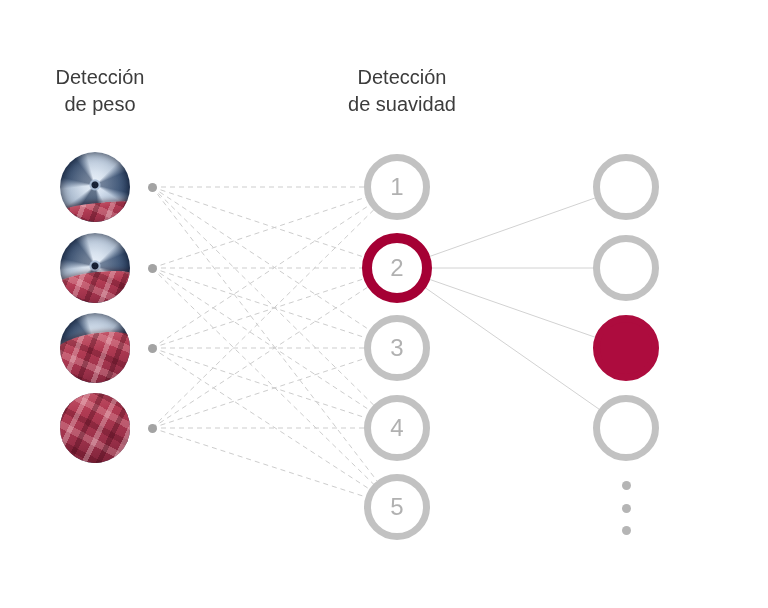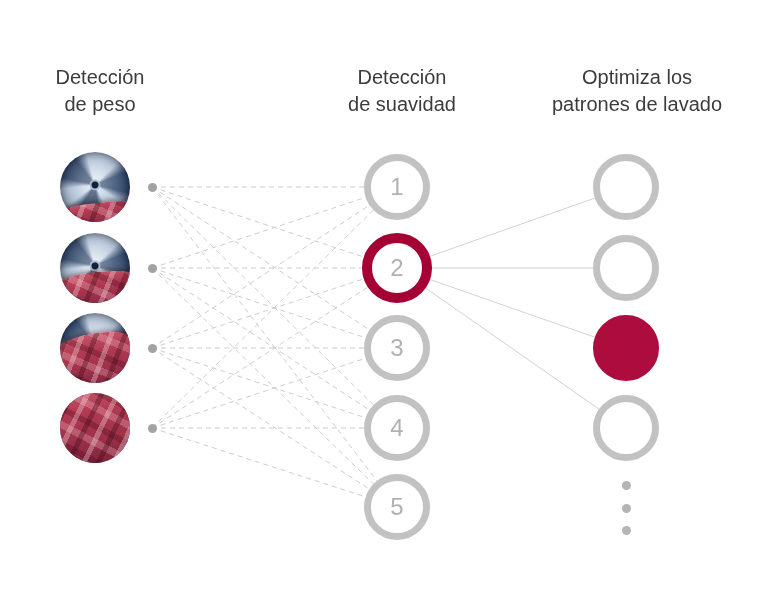--- a/index.html
+++ b/index.html
@@ -68,22 +68,20 @@
 </style>
 </head>
 <body>
 
 <div class="stage">
 
   <div class="col-header input">Detección
 de peso</div>
   <div class="col-header hidden">Detección
 de suavidad</div>
-  <div class="col-header output">Optimiza los
-patrones de lavado</div>
 
   <svg class="links" viewBox="0 0 768 608">
 
     <line class="edge-dashed" x1="152" y1="187" x2="397" y2="187"></line>
     <line class="edge-dashed" x1="152" y1="187" x2="397" y2="268"></line>
     <line class="edge-dashed" x1="152" y1="187" x2="397" y2="348"></line>
     <line class="edge-dashed" x1="152" y1="187" x2="397" y2="428"></line>
     <line class="edge-dashed" x1="152" y1="187" x2="397" y2="507"></line>
     <line class="edge-dashed" x1="152" y1="268" x2="397" y2="187"></line>
     <line class="edge-dashed" x1="152" y1="268" x2="397" y2="268"></line>

